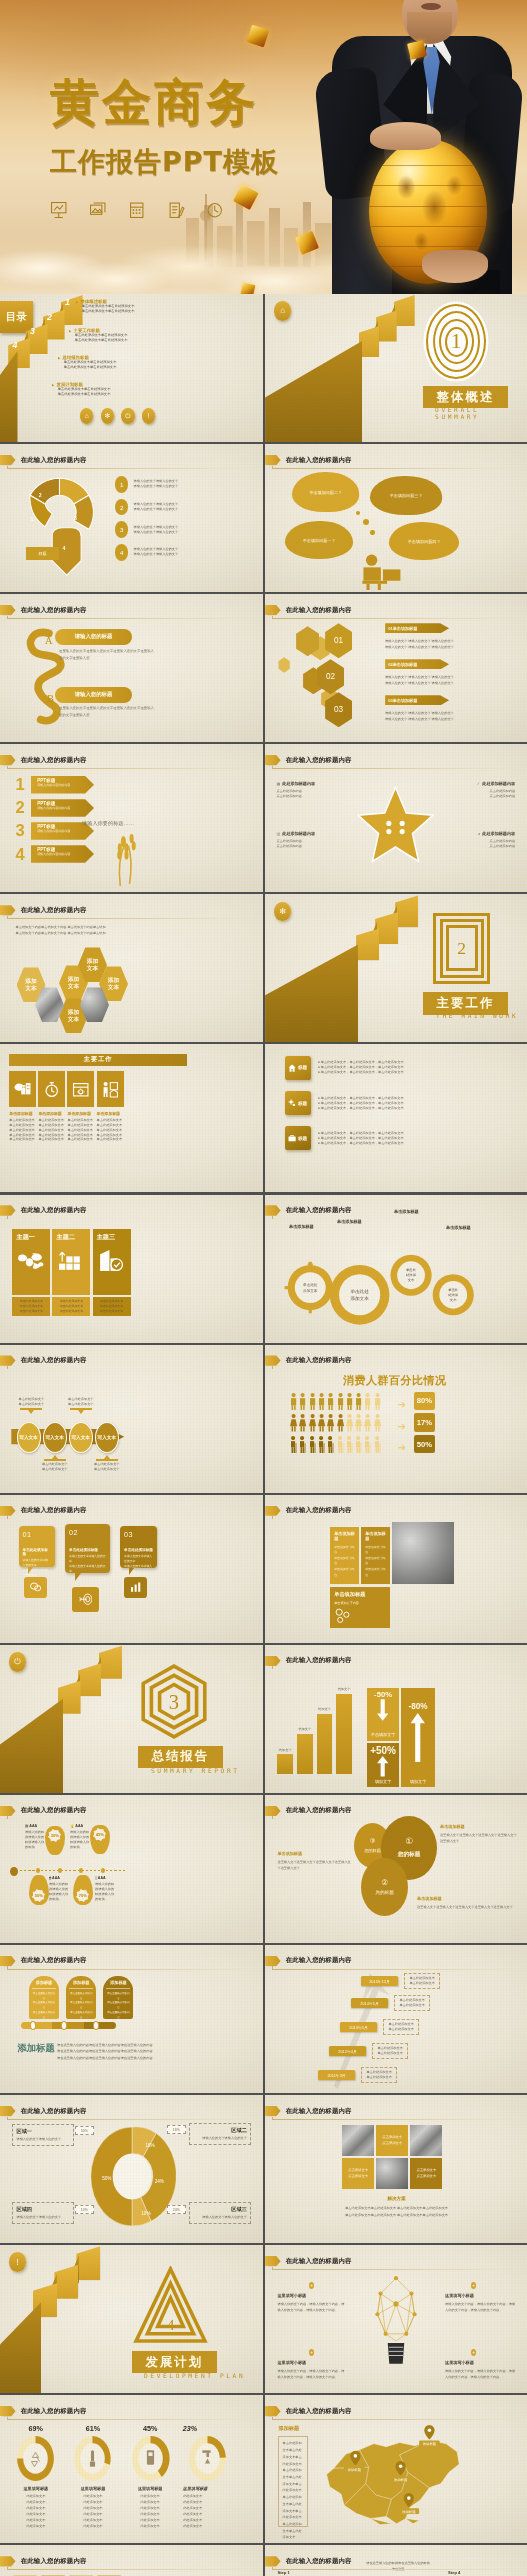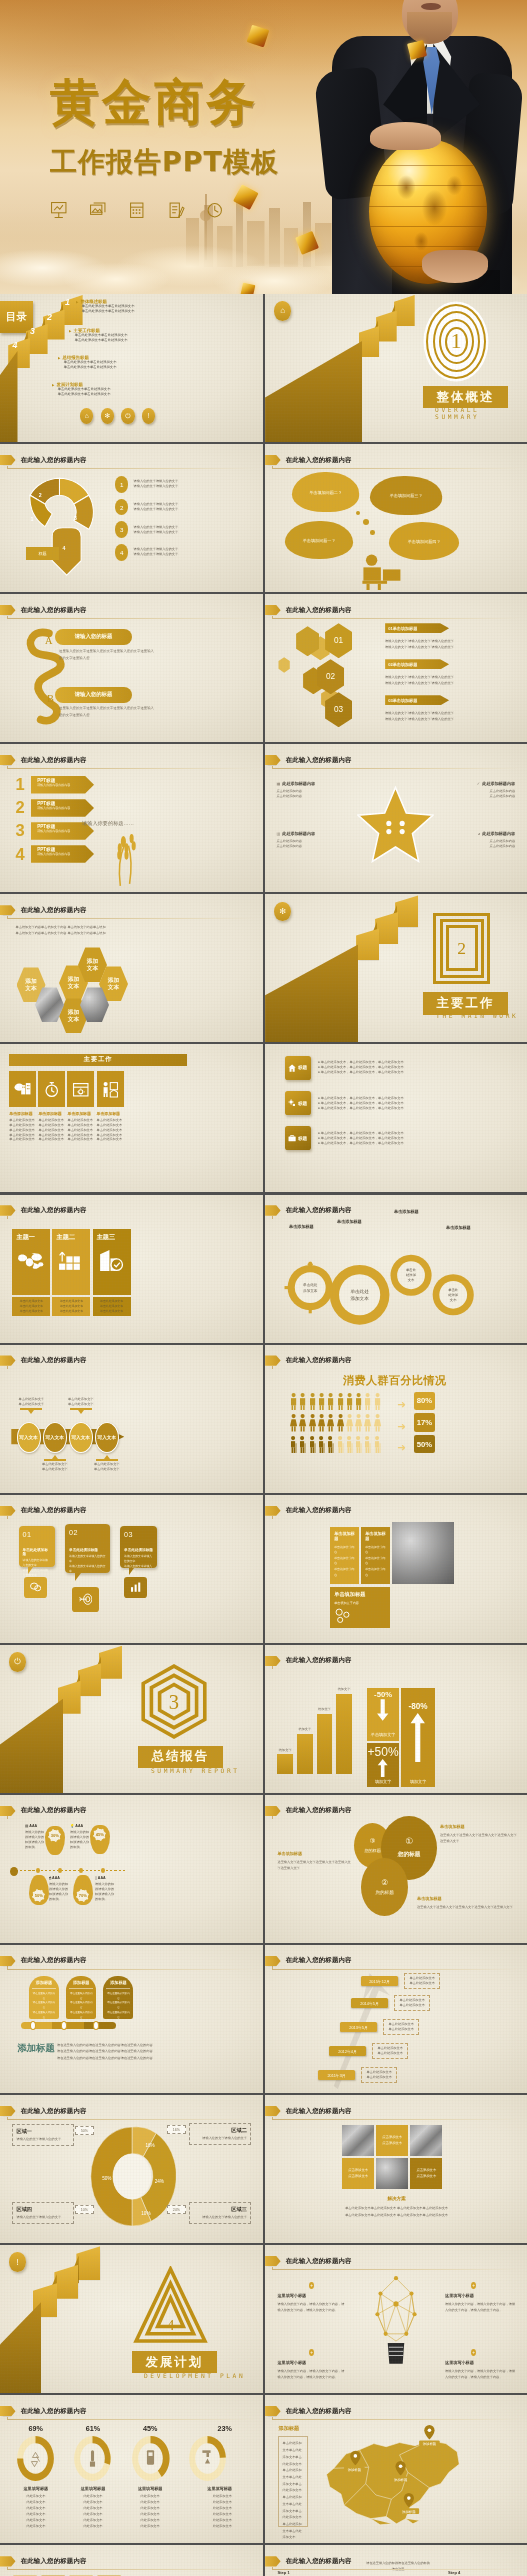--- a/index.html
+++ b/index.html
@@ -1221,21 +1221,21 @@
           </div>
         </div>
         <div style="position:absolute;left:102px;top:43px;width:32px;height:40px;background:#d3a329;display:flex;flex-direction:column;align-items:center;padding-top:2.1px;">
           <span style="color:#fffbe9;font-size:7.7px;font-weight:bold;">-50%</span>
           <svg width="13.4" height="23" viewBox="0 0 26 44" fill="#fff">
               <path d="M9 0h8v28h7l-11 14L2 28h7z"></path>
             </svg>
         </div>
         <div style="position:absolute;left:102px;top:83px;width:32px;height:13.4px;background:#d3a329;color:#fffbe9;font-size:4.1px;display:flex;align-items:center;justify-content:center;">单击填加文字</div>
         <div style="position:absolute;left:102px;top:98px;width:32px;height:34px;background:#a87c12;display:flex;flex-direction:column;align-items:center;padding-top:2.1px;">
-          <span style="color:#fffbe9;font-size:12px;font-weight:normal;text-align:center;">+50%</span>
+          <span style="color:#fffbe9;font-size:10px;font-weight:bold;text-align:center;">+50%</span>
           <svg width="13.4" height="20.6" viewBox="0 0 26 40" fill="#fff">
               <path d="M13 0l11 14h-7v26H9V14H2z"></path>
             </svg>
         </div>
         <div style="position:absolute;left:102px;top:132px;width:32px;height:10.3px;background:#a87c12;color:#fffbe9;font-size:4.1px;display:flex;align-items:center;justify-content:center;">填加文字</div>
         <div style="position:absolute;left:136px;top:43px;width:34px;height:89px;background:#c2921c;display:flex;flex-direction:column;align-items:center;justify-content:center;">
           <span style="color:#fffbe9;font-size:8.2px;font-weight:bold;">-80%</span>
           <svg width="17.5" height="49" viewBox="0 0 34 96" fill="#fff" style="margin-top:2.1px">
               <path d="M17 0l14 20h-9v76h-10V20H3z"></path>
             </svg>
@@ -1621,21 +1621,21 @@
             <div style="font-size:4.1px;font-weight:bold;color:#3b362c;margin-top:3.1px;">这里填写标题</div>
             <div class="txt-s" style="margin-top:2.1px;line-height:1.9;">
               <div>此处添加文本</div>
                 <div>此处添加文本</div>
               <div>此处添加文本</div>
                 <div>此处添加文本</div>
               <div>此处添加文本</div>
                 <div>此处添加文本</div>
             </div>
           </div>
-          <div style="width:49px;text-align:right;">
+          <div style="width:49px;text-align:left;font-style:italic;">
             <div style="font-size:7.2px;font-weight:bold;color:#2b2620;">23%</div>
             <svg width="39" height="47" style="margin:2.1px auto 0;display:block;" viewBox="0 0 76 92">
               <ellipse cx="38" cy="46" rx="36" ry="44" fill="#f6e7b8"></ellipse>
               <path d="M38 2 A36 44 0 0 1 74 44 L38 46 Z" fill="#c2921c"></path>
               <ellipse cx="38" cy="46" rx="24" ry="30" fill="#f3efe2"></ellipse>
               <g fill="#9e8c6a">
                   <rect x="28" y="30" width="16" height="5"></rect>
                   <rect x="36" y="35" width="5" height="8"></rect>
                   <path d="M38 46 l5 10 -10 0z"></path>
                 </g>

